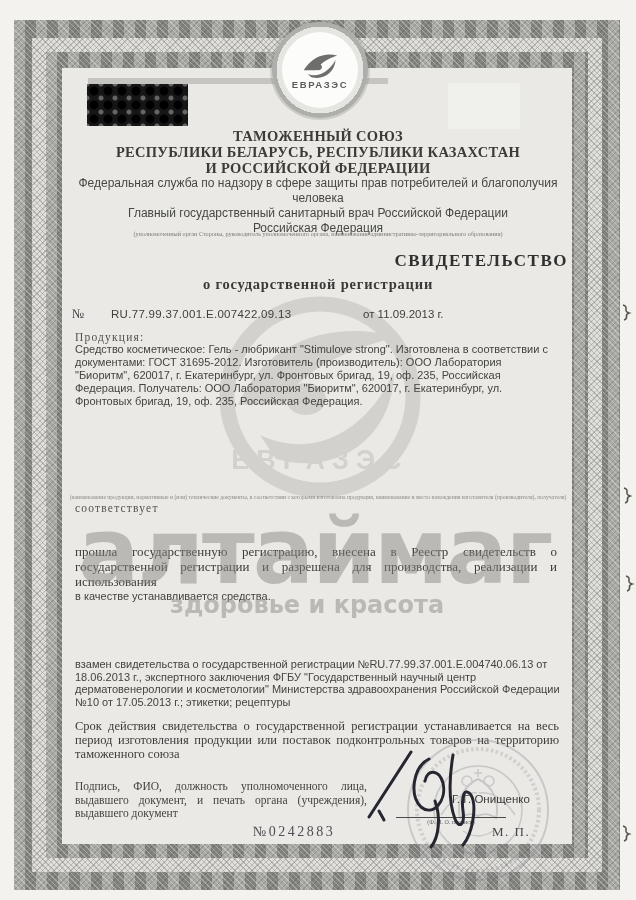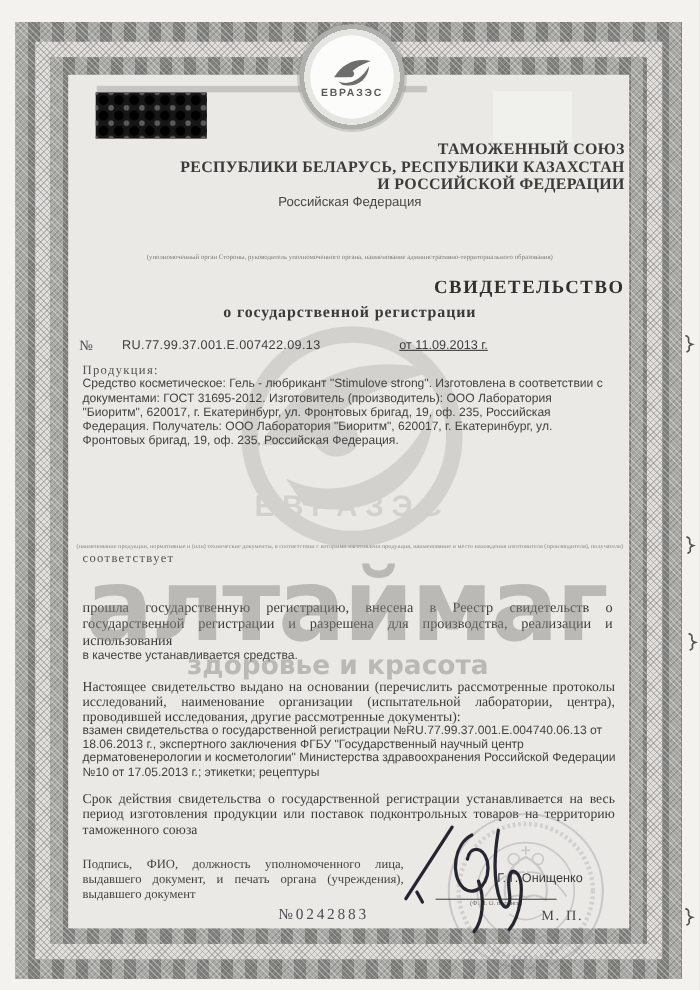--- a/index.html
+++ b/index.html
@@ -45,32 +45,32 @@
       radial-gradient(circle 3px at 14px 0, rgba(105,105,105,.95) 2px, transparent 3px),
       radial-gradient(circle 3px at 0 14px, rgba(105,105,105,.95) 2px, transparent 3px),
       radial-gradient(circle 3px at 14px 14px, rgba(105,105,105,.95) 2px, transparent 3px);
     background-size:14px 14px;}
   .light-patch{position:absolute;left:448px;top:83px;width:72px;height:46px;background:#f2f1ed;opacity:.75;z-index:3;}
   .squiggle{position:absolute;z-index:8;}
 
   
   .t{position:absolute;z-index:5;}
   .hdr{left:68px;top:128px;width:500px;text-align:center;}
-  .hdr-serif{font:700 14.5px/16px "Liberation Serif",serif;color:#3b3b39;letter-spacing:.3px;text-align:right;}
+  .hdr-serif{font:700 14.5px/16px "Liberation Serif",serif;color:#3b3b39;letter-spacing:.3px;}
   .hdr-sans{font:12px/15px "Liberation Sans",sans-serif;color:#474745;}
   .fine{text-align:center;color:#7c7c7a;font-family:"Liberation Serif",serif;}
   .fine1{left:68px;top:230px;width:500px;font-size:6.2px;}
   .fine2{left:60px;top:494px;width:516px;font-size:5.7px;color:#8b8b89;}
   .title{left:68px;top:251px;width:500px;text-align:right;
          font:700 17px "Liberation Serif",serif;letter-spacing:1.5px;color:#30302e;}
   .subtitle{left:68px;top:276px;width:500px;text-align:center;
          font:700 14.5px "Liberation Serif",serif;letter-spacing:.8px;color:#3a3a38;}
   .num-label{left:72px;top:306px;font:13px "Liberation Serif",serif;color:#46464a;}
   .num-value{left:111px;top:308px;font:11.5px "Liberation Sans",sans-serif;letter-spacing:.3px;color:#3e3e3c;}
-  .num-date{left:363px;top:308px;font:11.5px "Liberation Sans",sans-serif;color:#3e3e3c;text-decoration:underline;}
+  .num-date{left:363px;top:308px;font:11.5px "Liberation Sans",sans-serif;color:#3e3e3c;}
   .slabel{font:11.5px "Liberation Serif",serif;letter-spacing:1.2px;color:#525250;}
   .prod-label{left:75px;top:331px;}
   .prod-text{left:75px;top:343px;width:480px;font:11px/12.9px "Liberation Sans",sans-serif;color:#434341;}
   .comp-label{left:75px;top:502px;}
   .comp-text{left:75px;top:512px;width:470px;font:11px/13px "Liberation Sans",sans-serif;color:#434341;}
   .reg-serif{left:75px;top:545px;width:482px;font:13px/14.8px "Liberation Serif",serif;
              color:#3c3c3a;text-align:justify;}
   .reg-sans{left:75px;top:590px;font:11px "Liberation Sans",sans-serif;color:#434341;}
   .basis-intro{left:75px;top:618px;width:484px;font:12.5px/13.5px "Liberation Serif",serif;
              color:#3c3c3a;text-align:justify;}
@@ -126,41 +126,42 @@
   </div>
 
   <div class="strip"></div>
   <div class="redact"></div>
   <div class="light-patch"></div>
 
   <div class="t hdr">
     <div class="hdr-serif">ТАМОЖЕННЫЙ СОЮЗ</div>
     <div class="hdr-serif">РЕСПУБЛИКИ БЕЛАРУСЬ, РЕСПУБЛИКИ КАЗАХСТАН</div>
     <div class="hdr-serif">И РОССИЙСКОЙ ФЕДЕРАЦИИ</div>
+    <div class="hdr-sans">Федеральная служба по надзору в сфере защиты прав потребителей и благополучия человека</div>
+    <div class="hdr-sans">Главный государственный санитарный врач Российской Федерации</div>
     <div class="hdr-sans">Российская Федерация</div>
   </div>
   <div class="t fine fine1">(уполномоченный орган Стороны, руководитель уполномоченного органа, наименование административно-территориального образования)</div>
 
   <div class="t title">СВИДЕТЕЛЬСТВО</div>
   <div class="t subtitle">о государственной регистрации</div>
 
   <div class="t num-label">№</div>
   <div class="t num-value">RU.77.99.37.001.E.007422.09.13</div>
   <div class="t num-date">от 11.09.2013 г.</div>
 
   <div class="t slabel prod-label">Продукция:</div>
   <div class="t prod-text">Средство косметическое: Гель - любрикант "Stimulove strong". Изготовлена в соответствии с документами: ГОСТ 31695-2012. Изготовитель (производитель): ООО Лаборатория "Биоритм", 620017, г. Екатеринбург, ул. Фронтовых бригад, 19, оф. 235, Российская Федерация.  Получатель: ООО Лаборатория "Биоритм", 620017, г. Екатеринбург, ул. Фронтовых бригад, 19, оф. 235, Российская Федерация.</div>
   <div class="t fine fine2">(наименование продукции, нормативные и (или) технические документы, в соответствии с которыми изготовлена продукция, наименование и место нахождения изготовителя (производителя), получателя)</div>
 
   <div class="t slabel comp-label">соответствует</div>
 
   <div class="t reg-serif">прошла государственную регистрацию, внесена в Реестр свидетельств о государственной регистрации и разрешена для производства, реализации и использования</div>
   <div class="t reg-sans">в качестве устанавливается средства.</div>
 
-  <div class="t basis-intro">Настоящее свидетельство выдано на основании (перечислить рассмотренные протоколы исследований, наименование организации (испытательной лаборатории, центра), проводившей исследования, другие рассмотренные документы):</div>
   <div class="t basis-details">взамен свидетельства о государственной регистрации №RU.77.99.37.001.E.004740.06.13 от 18.06.2013 г., экспертного заключения ФГБУ "Государственный научный центр дерматовенерологии и косметологии" Министерства здравоохранения Российской Федерации №10 от 17.05.2013 г.; этикетки; рецептуры</div>
 
   <div class="t validity">Срок действия свидетельства о государственной регистрации устанавливается на весь период изготовления продукции или поставок подконтрольных товаров на территорию таможенного союза</div>
 
   <div class="t sig-caption">Подпись, ФИО, должность уполномоченного лица, выдавшего документ, и печать органа (учреждения), выдавшего документ</div>
   <div class="t form-number">№0242883</div>
 
   <svg class="stamp" viewBox="0 0 150 150">
     <g stroke="#7e7e88" fill="none">
       <circle cx="75" cy="75" r="70" stroke-width="2"></circle>

